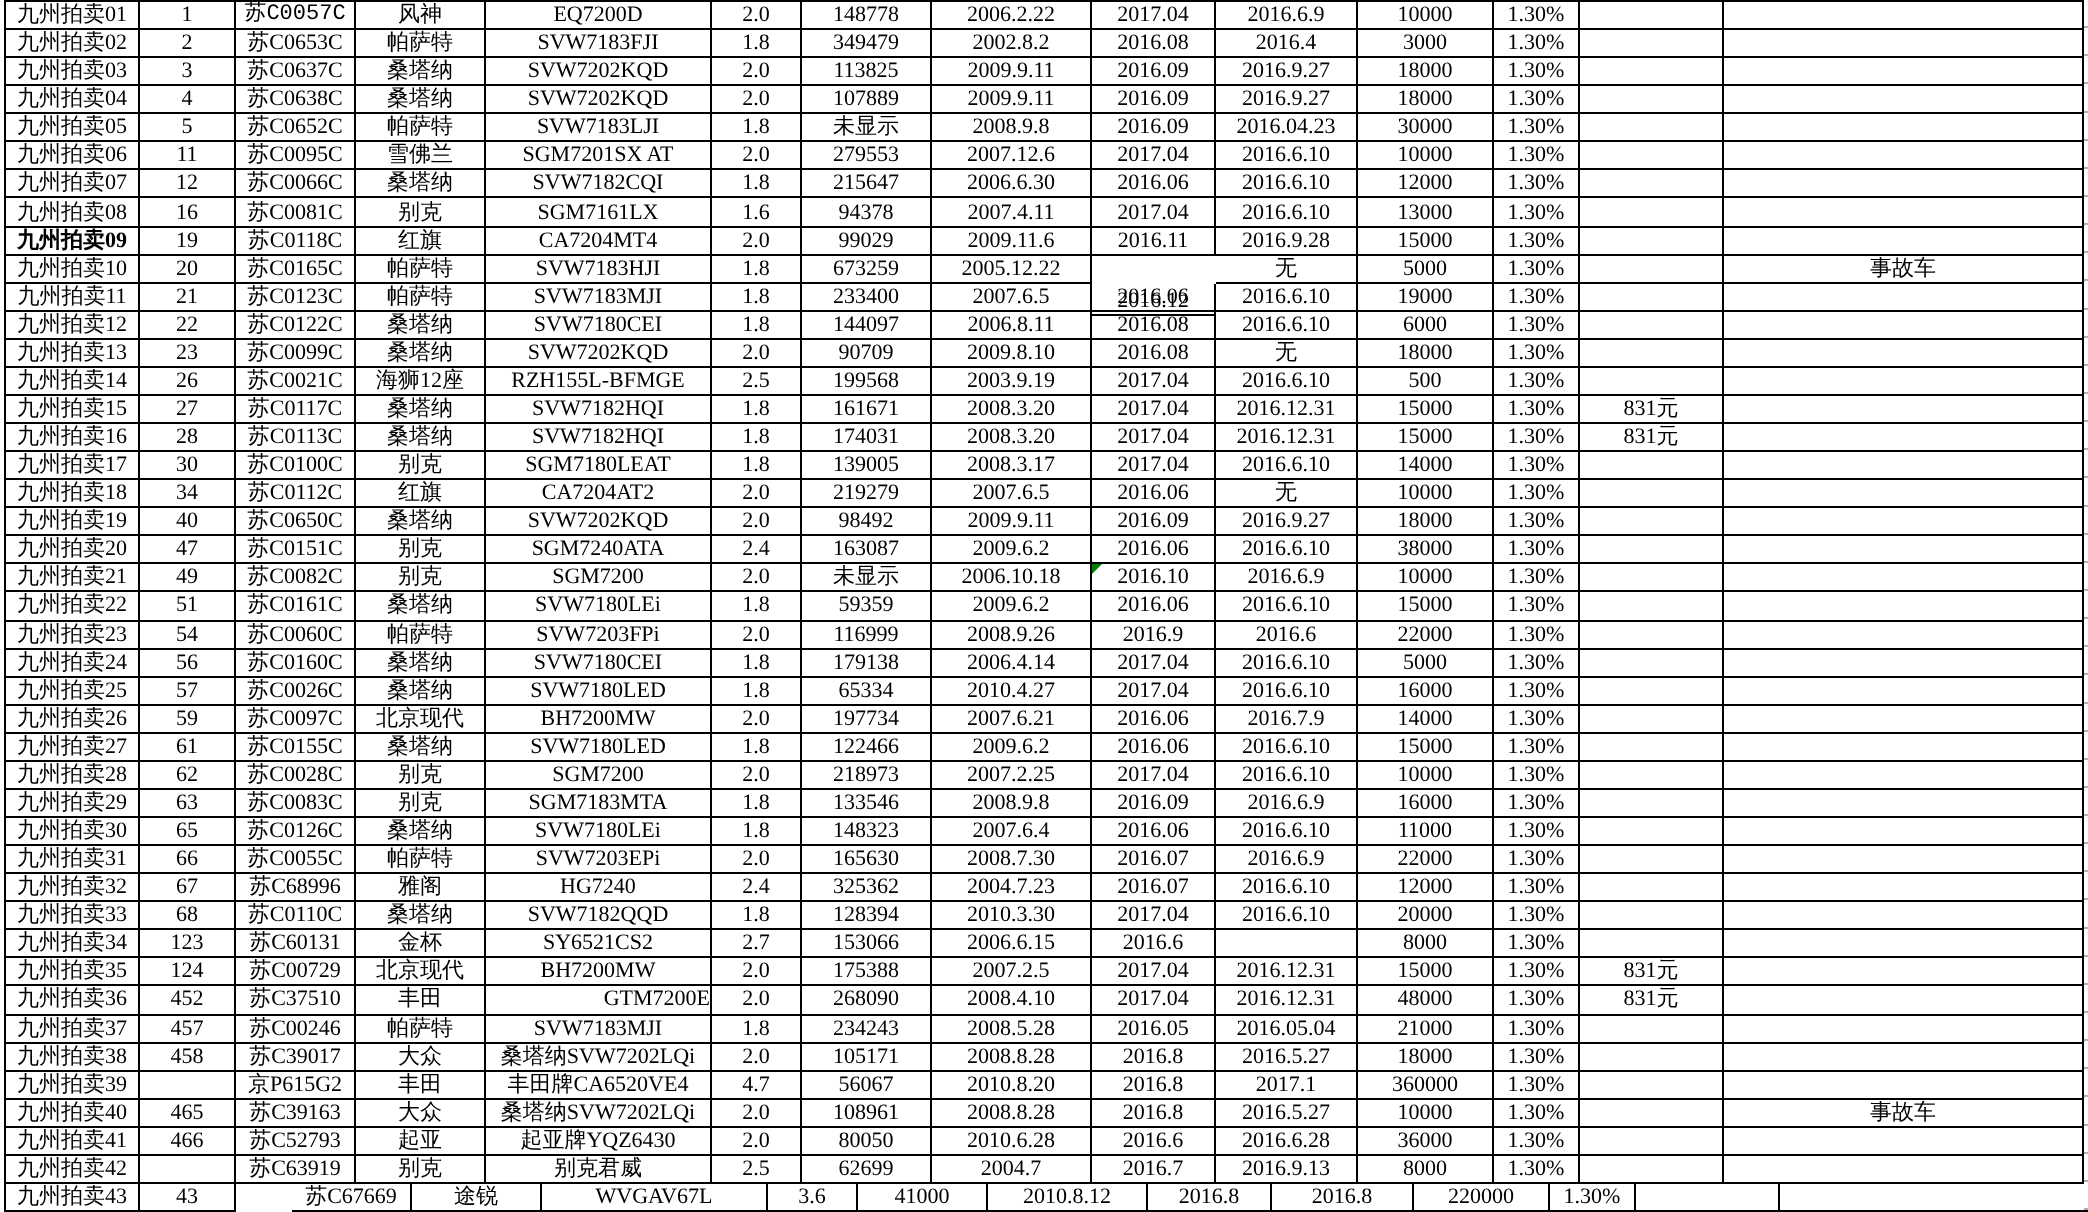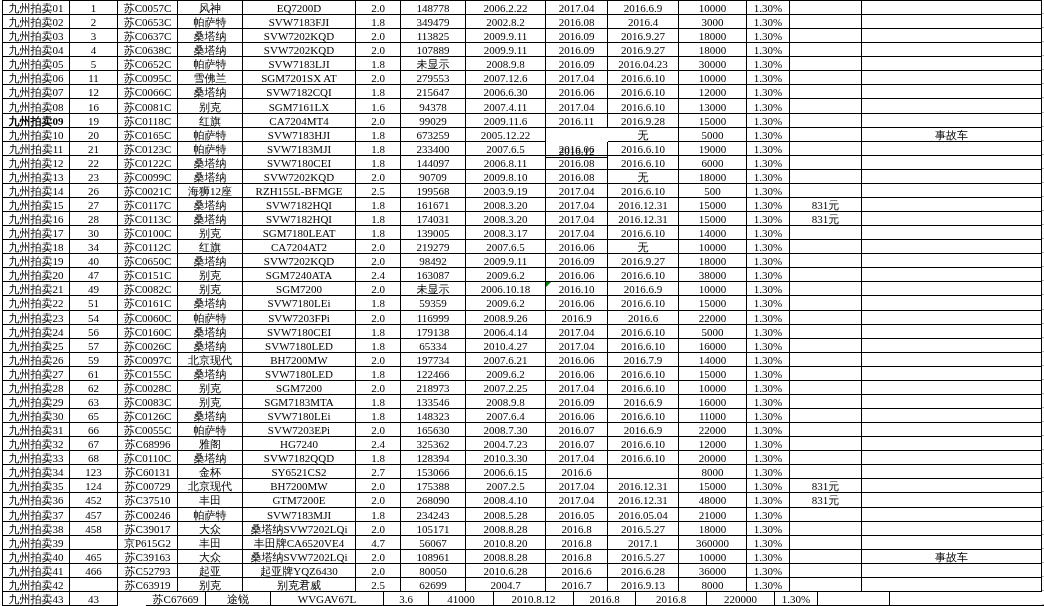--- a/index.html
+++ b/index.html
@@ -41,21 +41,21 @@
 
 <div id="stage">
   <div id="sheet-grid">
       <div class="row">
         <div class="cell" style="width: 67px;">
           <span class="t">九州拍卖01</span>
         </div>
         <div class="cell" style="width: 48px;">
           <span class="t">1</span>
         </div>
-        <div class="cell" style="width: 60px;">
+        <div class="cell" style="width: 60px; font-family: Liberation Mono, monospace;">
           <span class="t">苏C0057C</span>
         </div>
         <div class="cell" style="width: 65px;">
           <span class="t">风神</span>
         </div>
         <div class="cell" style="width: 113px;">
           <span class="t">EQ7200D</span>
         </div>
         <div class="cell" style="width: 45px;">
           <span class="t">2.0</span>
@@ -1588,21 +1588,21 @@
         </div>
         <div class="cell" style="width: 48px;">
           <span class="t">452</span>
         </div>
         <div class="cell" style="width: 60px;">
           <span class="t">苏C37510</span>
         </div>
         <div class="cell" style="width: 65px;">
           <span class="t">丰田</span>
         </div>
-        <div class="cell" style="width: 113px;">
+        <div class="cell" style="width: 113px; justify-content: flex-end;">
           <span class="t">GTM7200E</span>
         </div>
         <div class="cell" style="width: 45px;">
           <span class="t">2.0</span>
         </div>
         <div class="cell" style="width: 65px;">
           <span class="t">268090</span>
         </div>
         <div class="cell" style="width: 80px;">
           <span class="t">2008.4.10</span>

